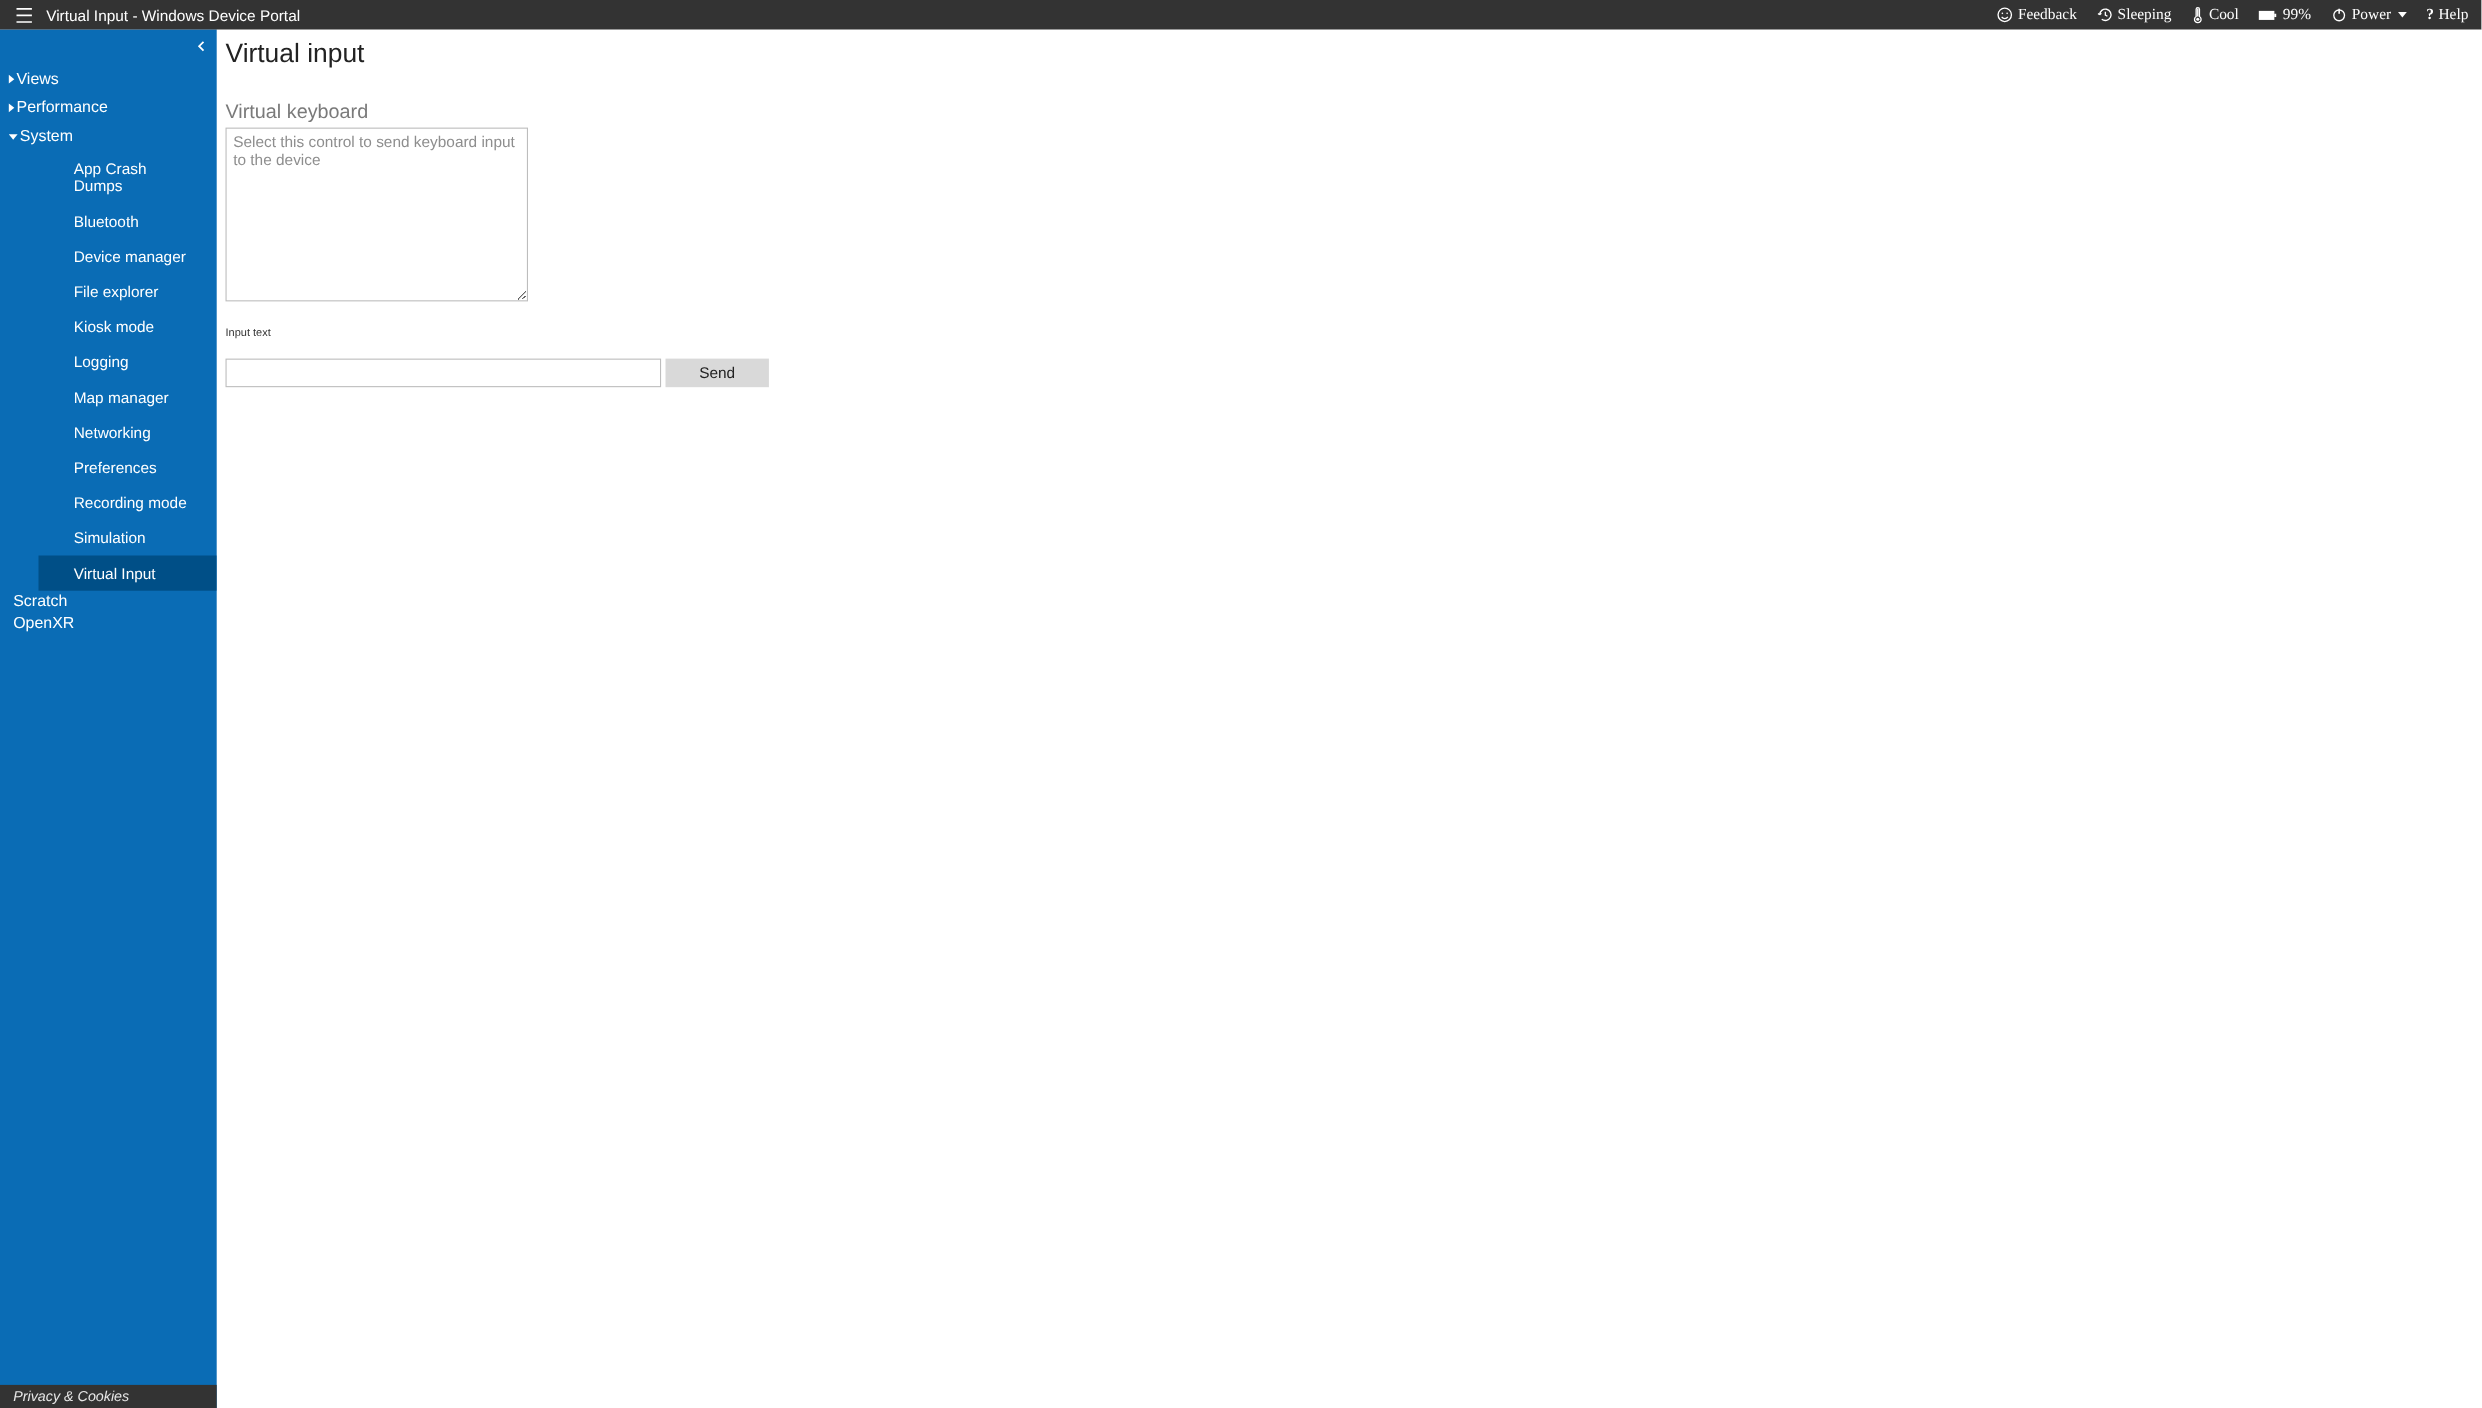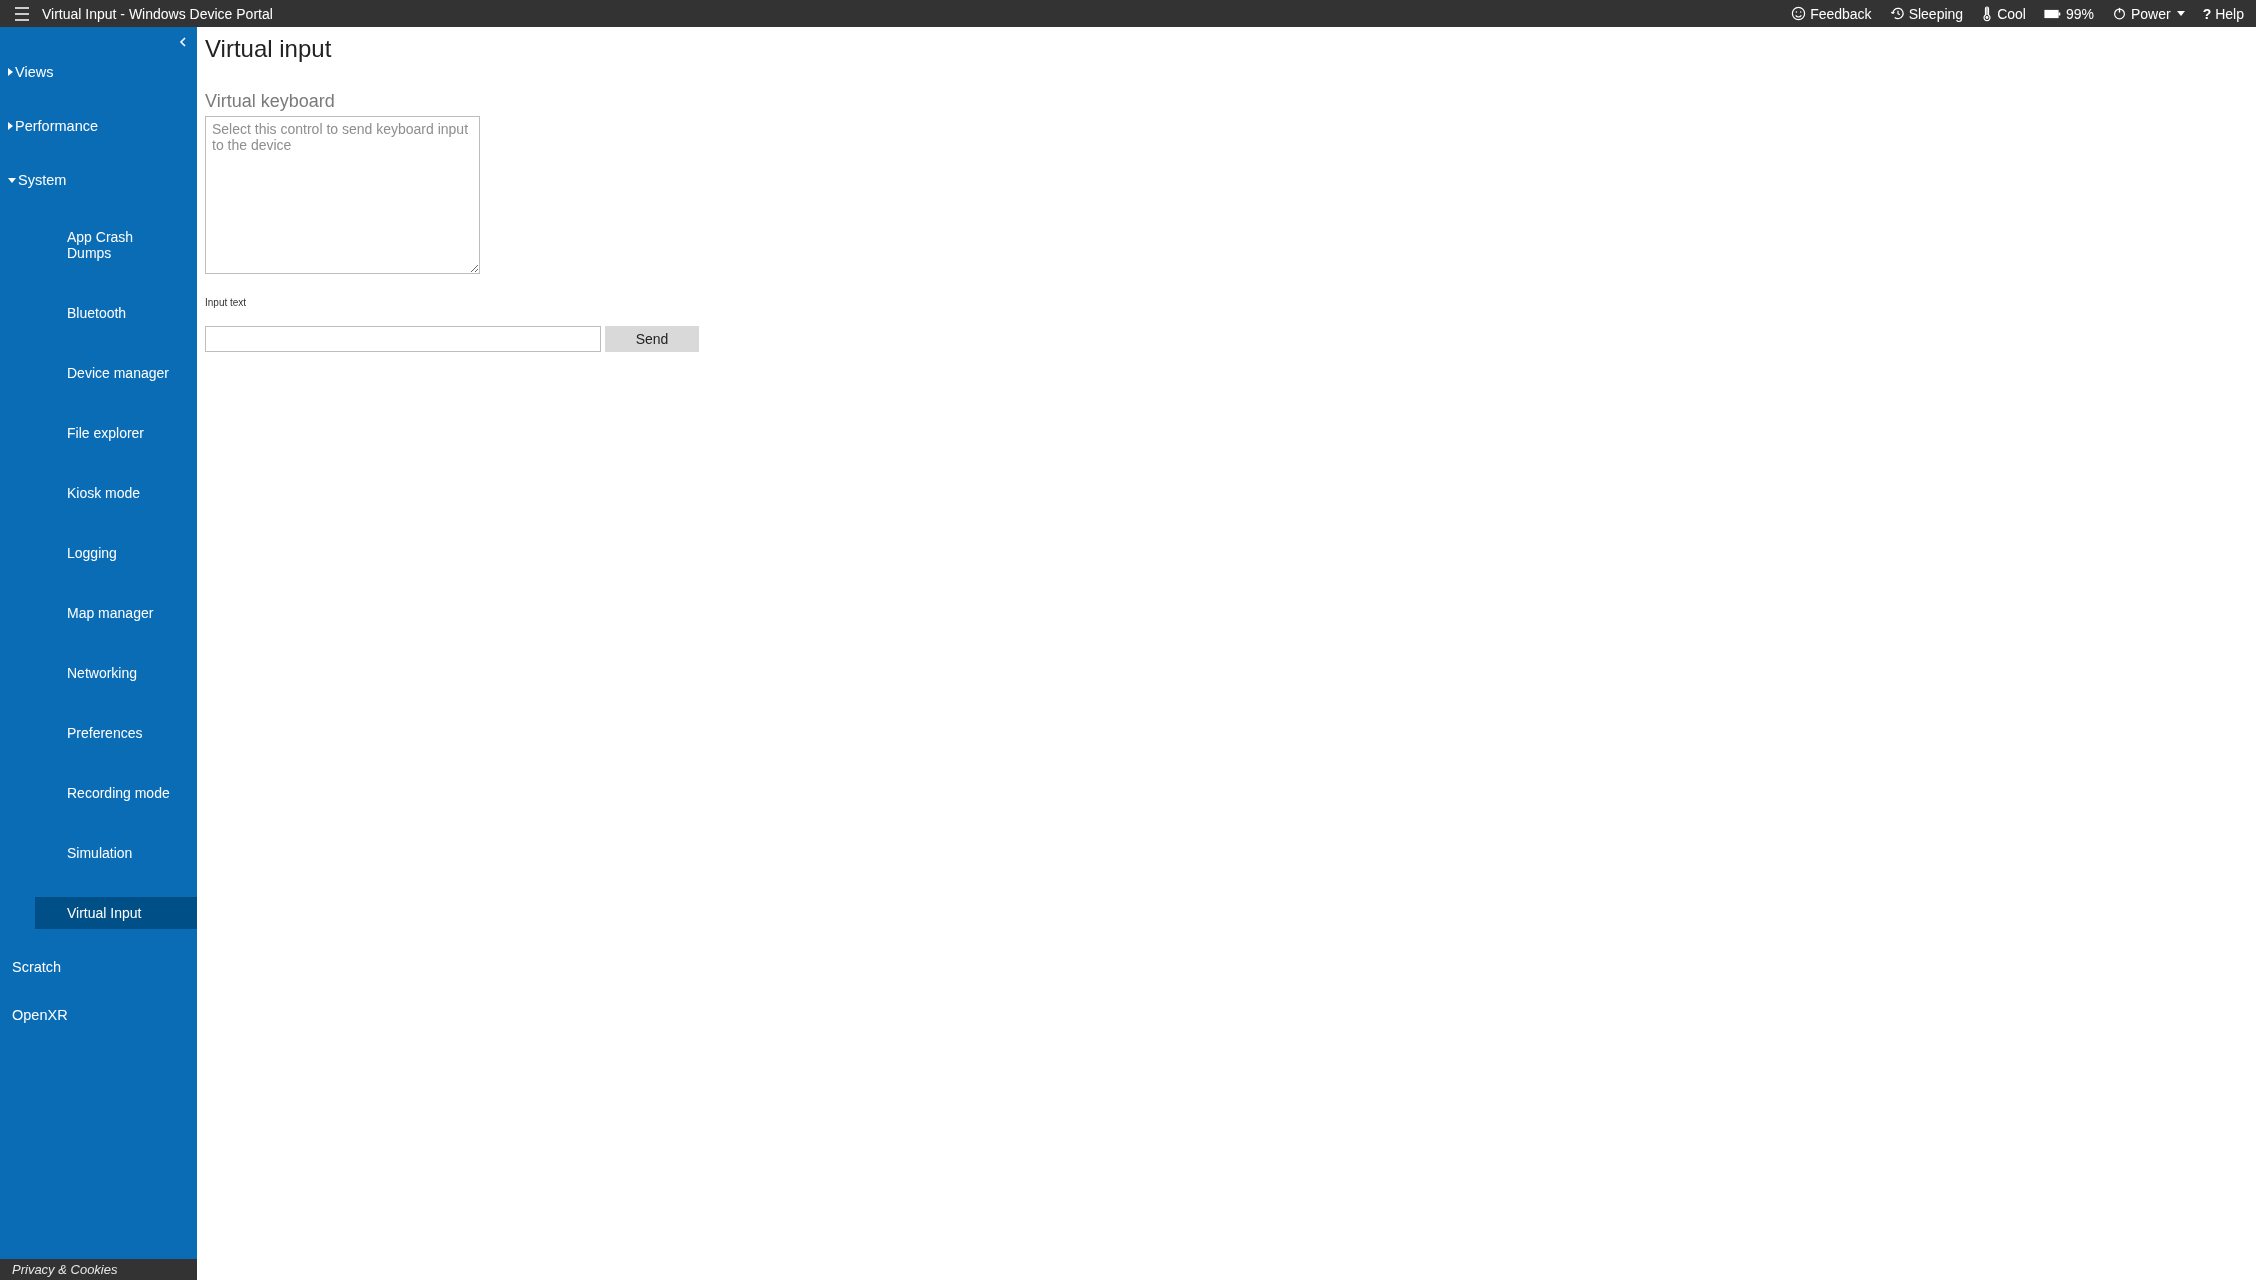--- a/index.html
+++ b/index.html
@@ -27,20 +27,21 @@
     cursor: pointer;
   }
   .hamburger svg { stroke: #fff; }
   .app-title { margin-left: 6px; font-size: 14px; font-weight: 400; }
   .topbar-spacer { flex: 1; }
   .topbar-item {
     display: flex; align-items: center;
     margin-left: 18px; cursor: pointer;
     font-size: 14px;
     color: #fff;
+    font-family: Liberation Serif, serif;
   }
   .topbar-item .ic { margin-right: 4px; display: flex; }
   .topbar-item svg { stroke: #fff; fill: none; }
   .caret-down {
     width: 0; height: 0; margin-left: 6px;
     border-left: 4px solid transparent;
     border-right: 4px solid transparent;
     border-top: 5px solid #fff;
   }
 
@@ -60,21 +61,20 @@
   .collapse-chevron {
     position: absolute;
     top: 8px; right: 8px;
     cursor: pointer;
   }
   .collapse-chevron svg { stroke: #fff; }
   .nav {
     margin-top: 32px;
     display: flex; flex-direction: column;
     overflow-y: auto;
-    gap: 28px;
   }
   .nav-section {
     display: flex; align-items: center;
     padding: 5px 8px;
     cursor: pointer;
     font-size: 14.5px;
   }
   .tri-right {
     width: 0; height: 0;
     border-top: 4px solid transparent;

